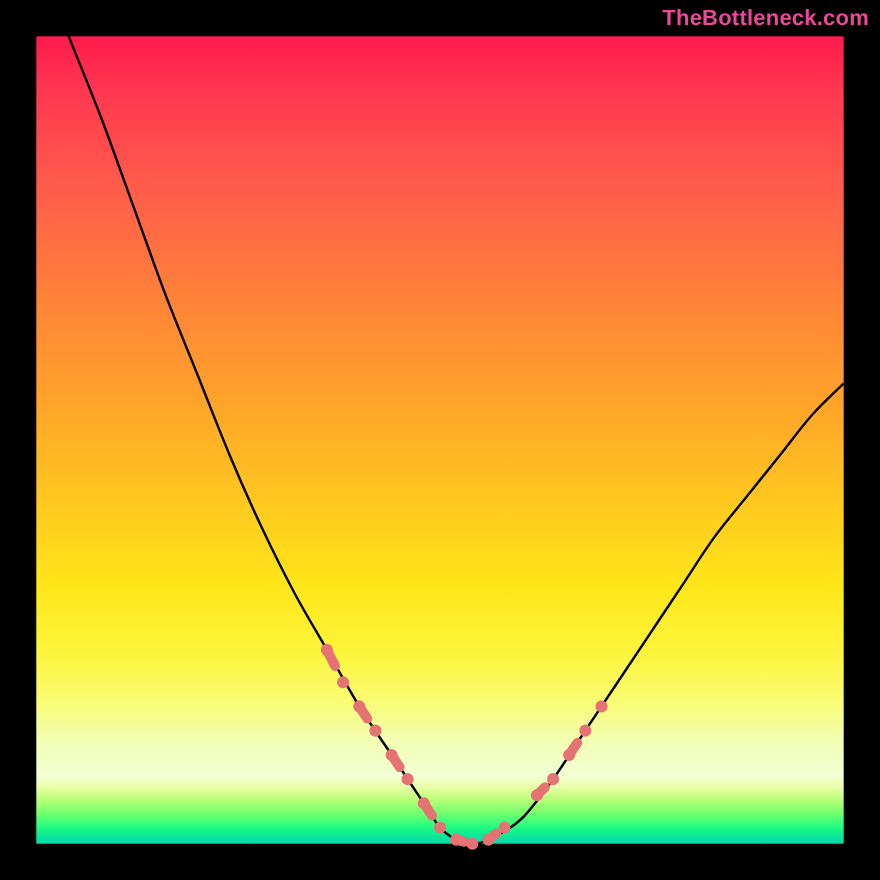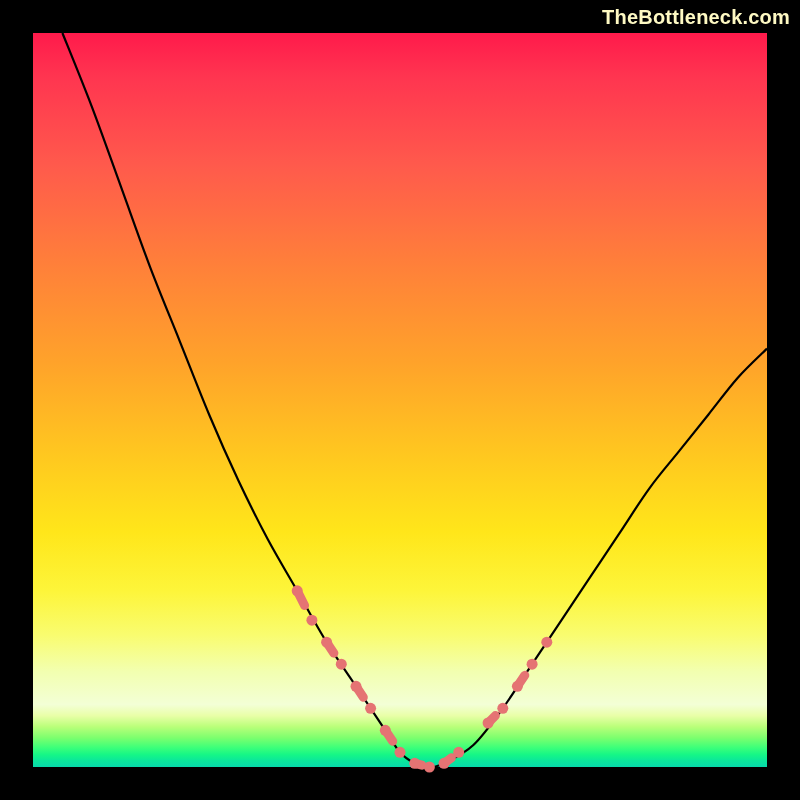--- a/index.html
+++ b/index.html
@@ -47,21 +47,21 @@
       #07d9ab 100%
     );
   }
   .watermark {
     position: absolute;
     top: 6px;
     right: 10px;
     font-family: Arial, Helvetica, sans-serif;
     font-size: 20px;
     font-weight: 600;
-    color: #fef9c3;
+    color: #ec4899;
     letter-spacing: 0.2px;
   }
   svg.curve {
     position: absolute;
     left: 0;
     top: 0;
     width: 734px;
     height: 734px;
     overflow: visible;
   }

